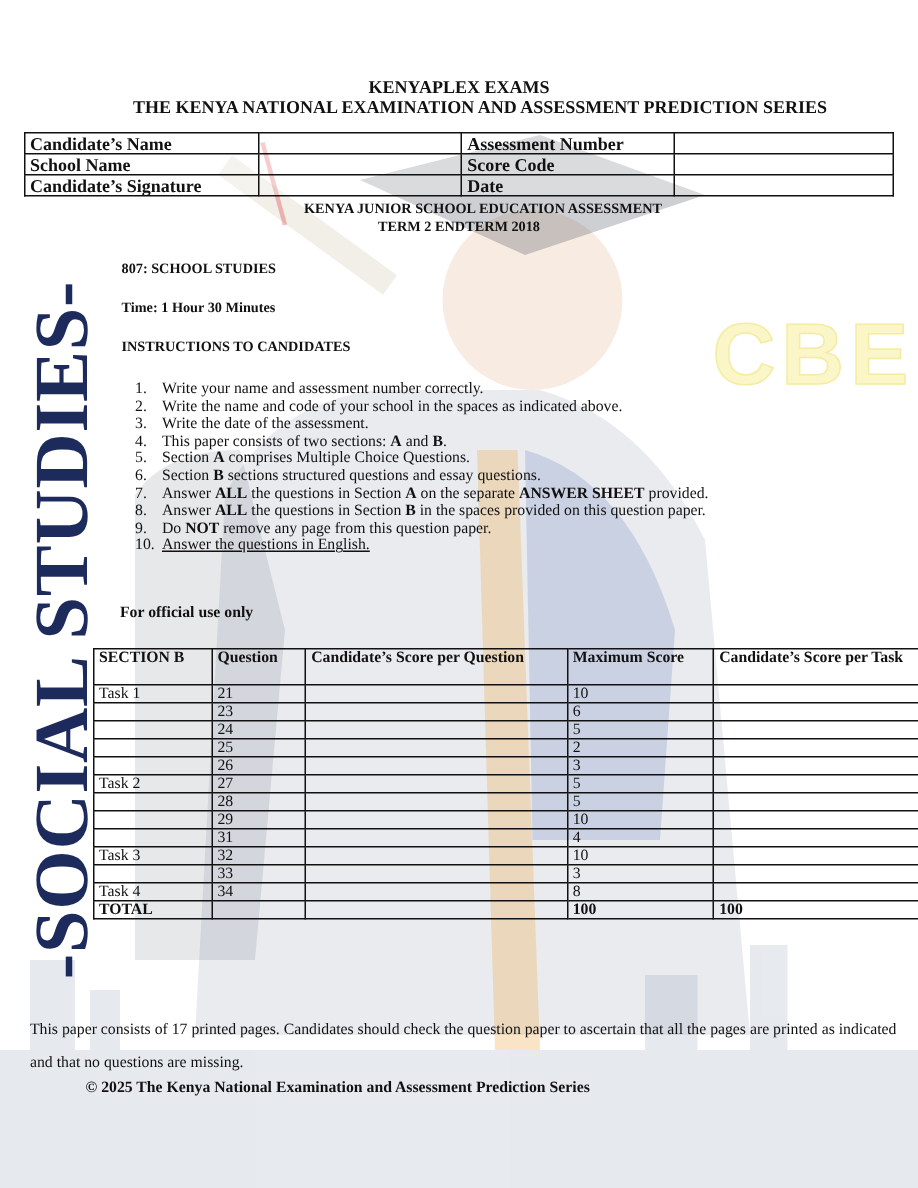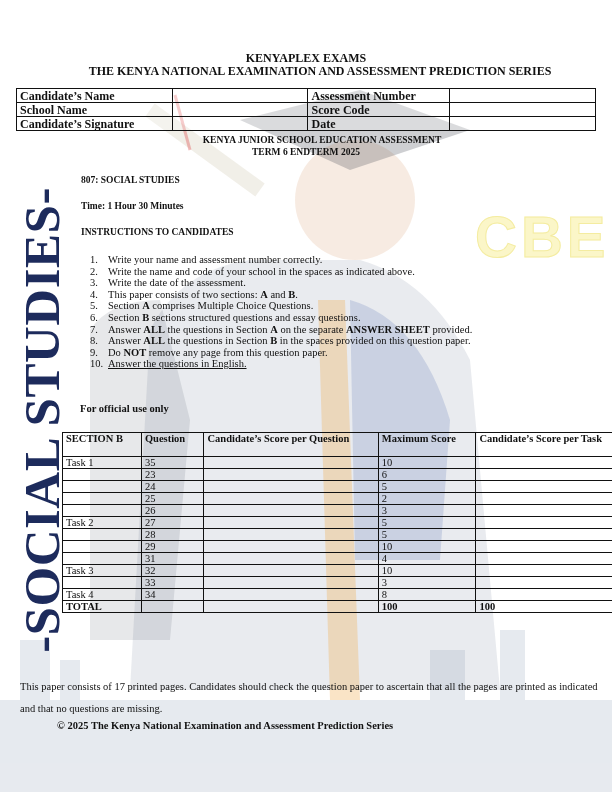--- a/index.html
+++ b/index.html
@@ -137,23 +137,23 @@
         <tr>
           <td>Candidate’s Signature</td>
           <td></td>
           <td>Date</td>
           <td></td>
         </tr>
       </tbody>
   </table>
 
   <div class="sub1">KENYA JUNIOR SCHOOL EDUCATION ASSESSMENT</div>
-  <div class="sub2">TERM 6 ENDTERM 2025</div>
-
-  <div class="label-b subject">807:  SOCIAL STUDIES</div>
+  <div class="sub2">TERM 2 ENDTERM 2018</div>
+
+  <div class="label-b subject">807:  SCHOOL STUDIES</div>
   <div class="label-b time">Time: 1 Hour 30 Minutes</div>
   <div class="label-b instr-title">INSTRUCTIONS TO CANDIDATES</div>
 
   <ol class="instructions" id="instructions">
       <li>
         <span class="num">1.</span>
         <span><span style="white-space: pre;">Write your name and assessment number correctly.</span></span>
       </li>
       <li>
         <span class="num">2.</span>
@@ -208,21 +208,21 @@
         <th>SECTION B</th>
         <th>Question</th>
         <th>Candidate’s Score per Question</th>
         <th>Maximum Score</th>
         <th>Candidate’s Score per Task</th>
       </tr>
     </thead>
     <tbody id="score-body">
         <tr>
           <td>Task 1</td>
-          <td>35</td>
+          <td>21</td>
           <td></td>
           <td>10</td>
           <td></td>
         </tr>
         <tr>
           <td></td>
           <td>23</td>
           <td></td>
           <td>6</td>
           <td></td>

